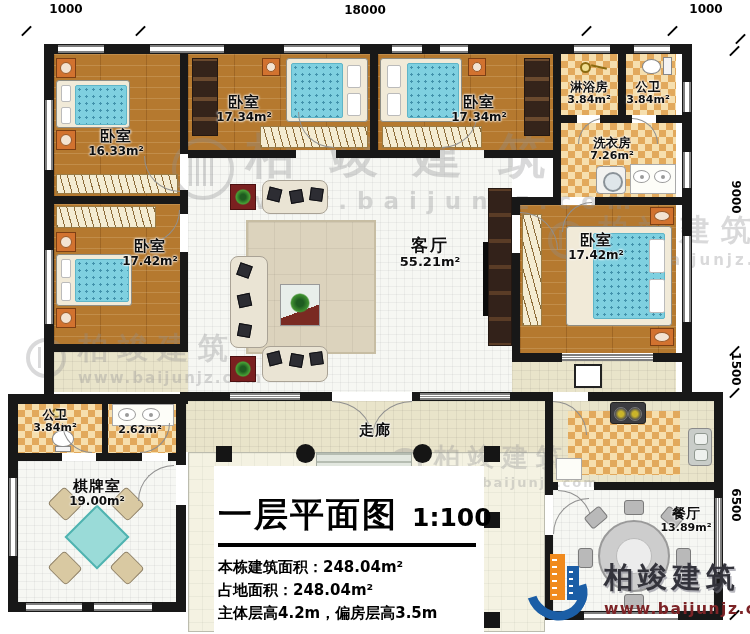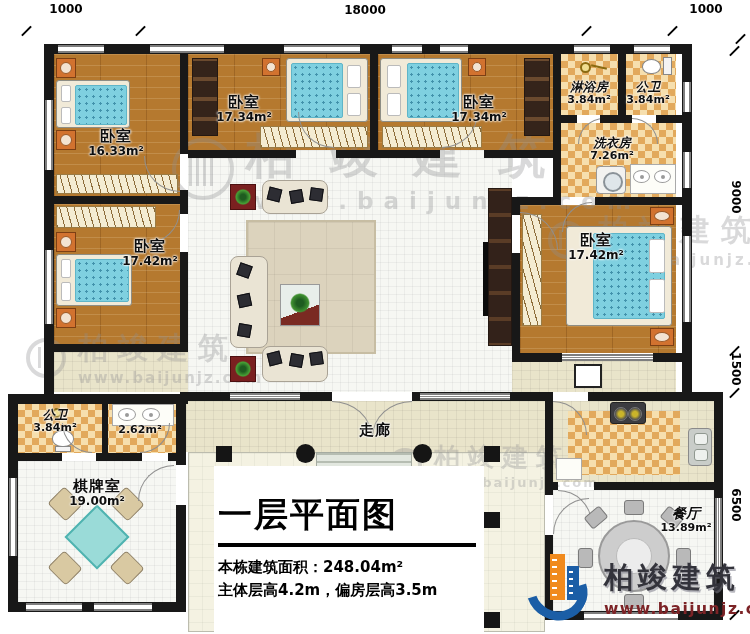--- a/index.html
+++ b/index.html
@@ -88,21 +88,21 @@
   .ksink{position:absolute;background:#c9cdc9;border:1px solid #8a8a8a;border-radius:4px;}
   .ksink::before,.ksink::after{content:"";position:absolute;left:50%;width:12px;height:10px;margin-left:-6px;
     border-radius:3px;background:#eef1ee;border:1px solid #909890;}
   .ksink::before{top:4px;} .ksink::after{bottom:4px;}
   .shead{position:absolute;border-radius:50%;background:#f0dd90;border:2px solid #8a6a10;}
   
   .lbl{position:absolute;text-align:center;color:#0e0e0e;line-height:1.12;
     text-shadow:0 0 2px #fff,0 0 2px #fff,0 0 3px #fff;}
   .lbl .nm{display:block;font-weight:bold;font-size:15px;letter-spacing:1px;}
   .lbl .ar{display:block;font-weight:bold;font-size:12px;}
-  .lbl.sm .nm{font-size:12.5px;letter-spacing:0;font-style:italic;}
+  .lbl.sm .nm{font-size:12.5px;letter-spacing:0;}
   .lbl.sm .ar{font-size:11px;}
   .lbl.lg .nm{font-size:17px;letter-spacing:2px;}
   .lbl.lg .ar{font-size:13px;}
   
   .dim{position:absolute;font-weight:bold;font-size:12px;color:#000;text-align:center;}
   .dim.v{transform:rotate(90deg);}
   .tick{position:absolute;width:13px;height:2px;background:#000;transform:rotate(-45deg);}
   
   .wm{position:absolute;display:flex;align-items:center;color:#8f8f92;opacity:.33;pointer-events:none;}
   .wm .g{position:relative;border:4px solid currentColor;border-radius:50%;flex:none;}
@@ -392,20 +392,24 @@
       <span class="ar">3.84m²</span>
     </div>
   <div class="lbl sm" style="left:578px;top:136px;width:68px;">
     <span class="nm">洗衣房</span>
       <span class="ar">7.26m²</span>
     </div>
   <div class="lbl" style="left:98px;top:238px;width:104px;">
     <span class="nm">卧室</span>
       <span class="ar">17.42m²</span>
     </div>
+  <div class="lbl lg" style="left:374px;top:236px;width:112px;">
+    <span class="nm">客厅</span>
+      <span class="ar">55.21m²</span>
+    </div>
   <div class="lbl" style="left:544px;top:232px;width:104px;">
     <span class="nm">卧室</span>
       <span class="ar">17.42m²</span>
     </div>
   <div class="lbl sm" style="left:24px;top:408px;width:62px;">
     <span class="nm">公卫</span>
       <span class="ar">3.84m²</span>
     </div>
   <div class="lbl sm" style="left:108px;top:424px;width:64px;">
     <span class="ar">2.62m²</span>
@@ -435,23 +439,25 @@
   <i class="tick" style="left:734px;top:38px;"></i>
   <i class="tick" style="left:728px;top:50px;"></i>
   <i class="tick" style="left:728px;top:350px;"></i>
   <i class="tick" style="left:728px;top:392px;"></i>
   <i class="tick" style="left:728px;top:614px;"></i>
 
   <div class="tcard" style="left:214px;top:466px;width:270px;height:166px;"></div>
   <div class="tblock" style="left:218px;top:492px;">
     <div class="tb-row">
       <span class="tb-title">一层平面图</span>
+      <span class="tb-scale">1:100</span>
     </div>
     <div class="tb-line"></div>
     <div class="tb-stat">本栋建筑面积：248.04m²</div>
+    <div class="tb-stat">占地面积：248.04m²</div>
     <div class="tb-stat">主体层高4.2m，偏房层高3.5m</div>
   </div>
 
   <div class="logo" style="left:526px;top:550px;">
     <span class="lg-glyph">
       <span class="lg-swoosh"></span>
       <span class="lg-tower-o"></span>
       <span class="lg-tower-b"></span>
     </span>
     <span style="margin-left:6px;">

